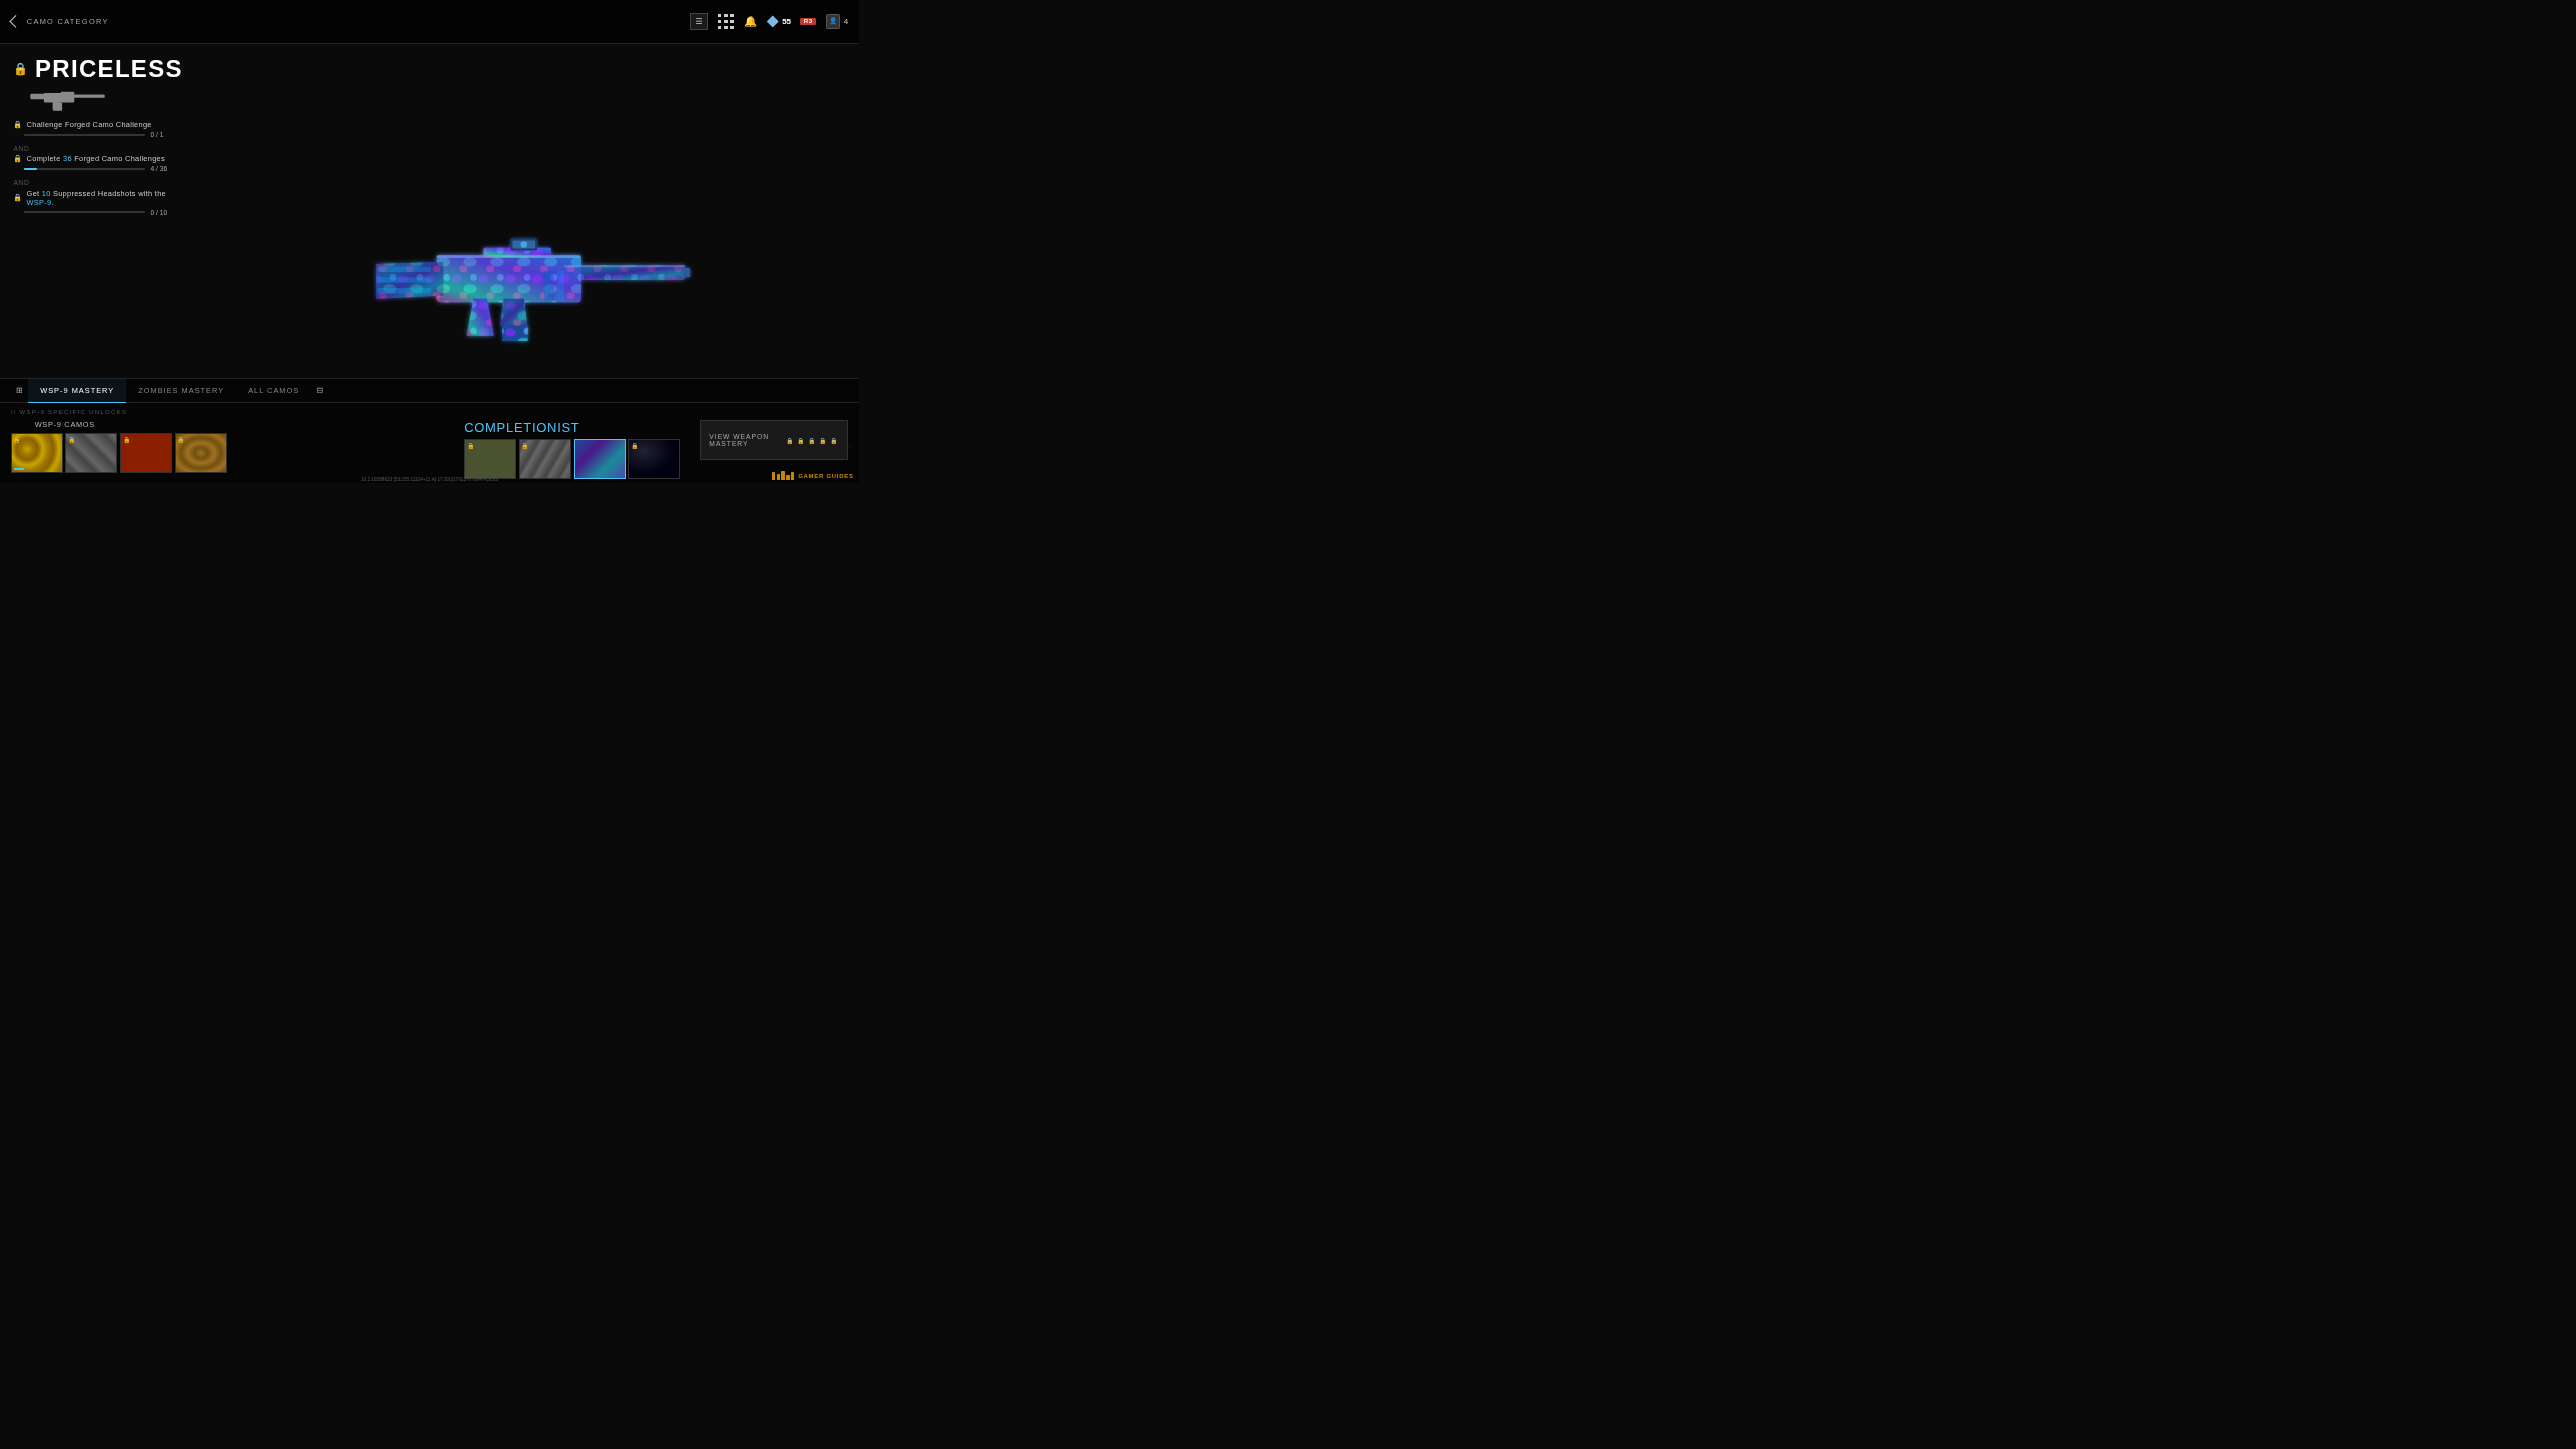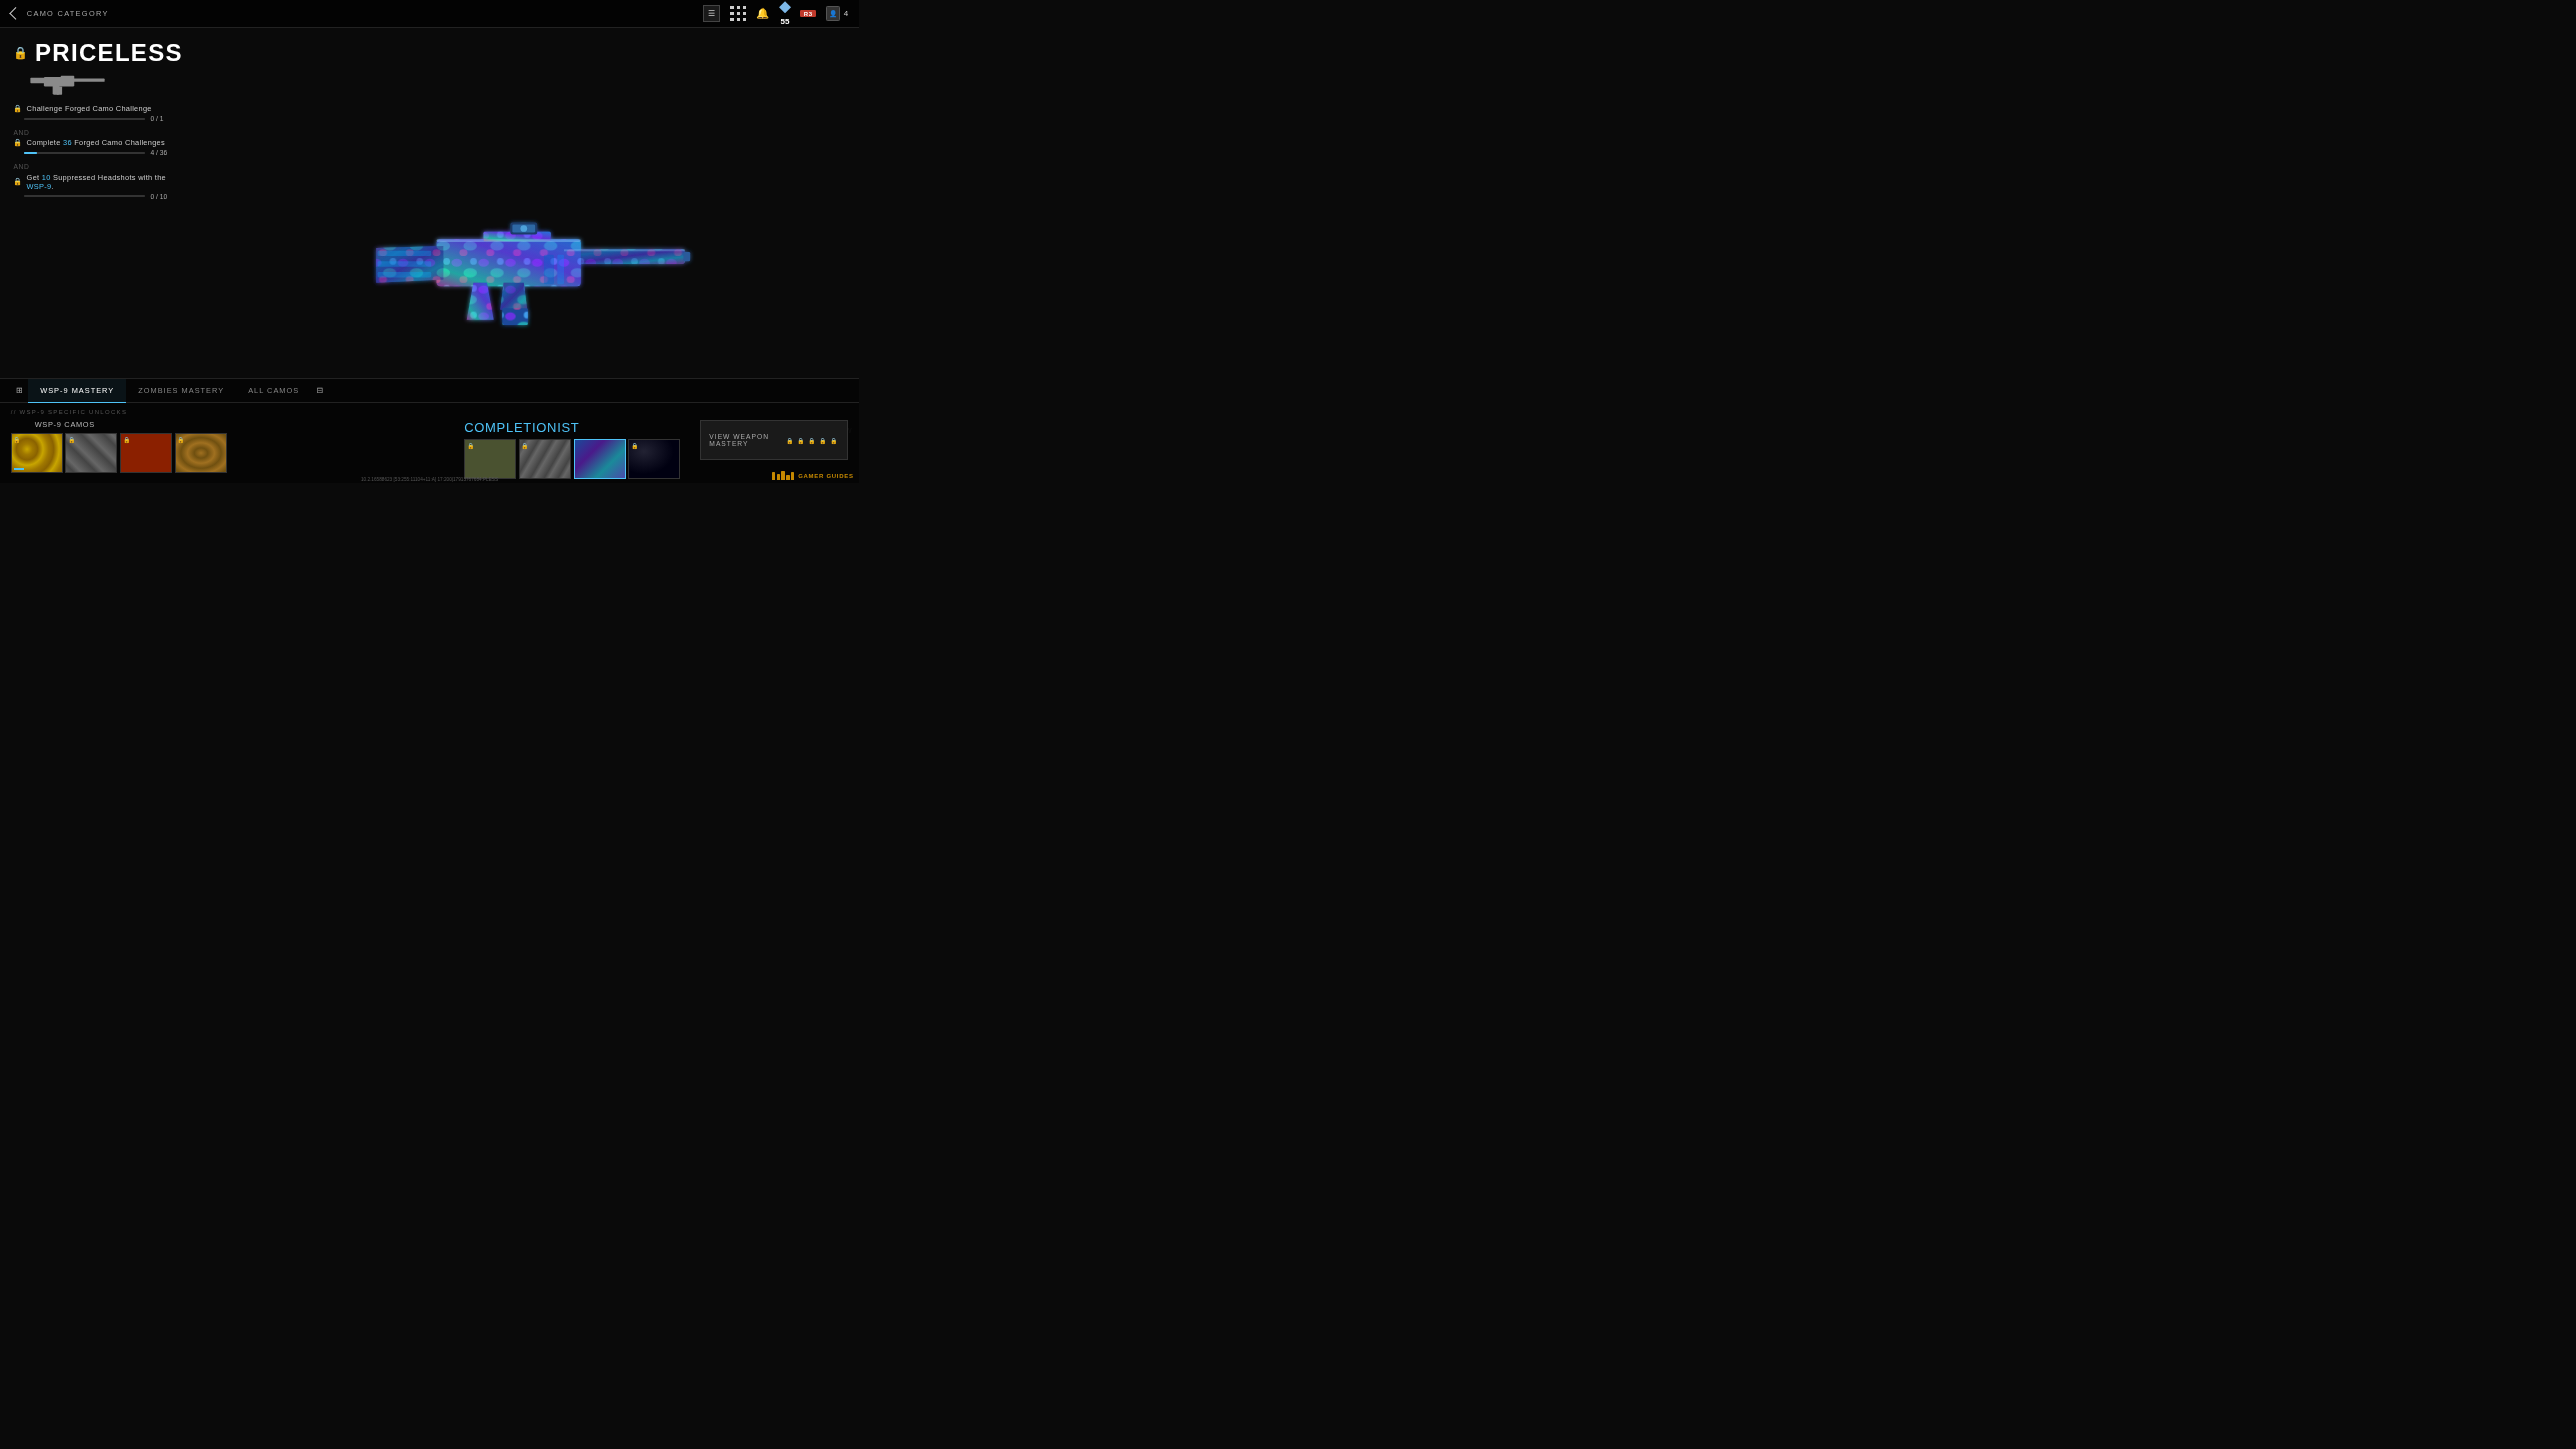--- a/index.html
+++ b/index.html
@@ -12,21 +12,21 @@
       overflow: hidden;
       position: relative;
     }
 
     
     .header {
       display: flex;
       align-items: center;
       justify-content: space-between;
       padding: 5.4px 10.7px;
-      height: 28px;
+      height: 44px;
       background: rgba(0,0,0,0.7);
       border-bottom: 0.7px solid #222;
     }
     .header-left {
       display: flex;
       align-items: center;
       gap: 6.7px;
     }
     .back-btn {
       display: flex;
@@ -89,21 +89,20 @@
       color: #ccc;
       font-size: 10.7px;
     }
     .cod-points {
       display: flex;
       align-items: center;
       gap: 3.4px;
       color: #fff;
       font-size: 8px;
       font-weight: bold;
-      flex-direction: column;
     }
     .cod-diamond {
       width: 12px;
       height: 12px;
       background: #7db8e8;
       clip-path: polygon(50% 0%, 100% 50%, 50% 100%, 0% 50%);
     }
     .battle-pass-badge {
       background: #c0392b;
       color: #fff;

